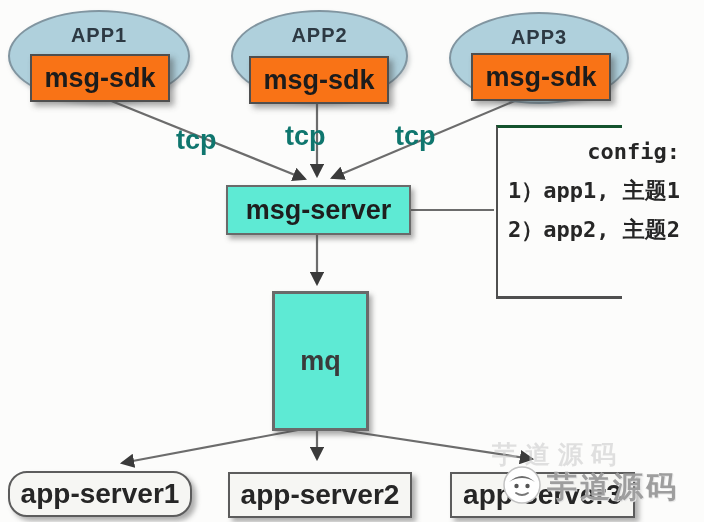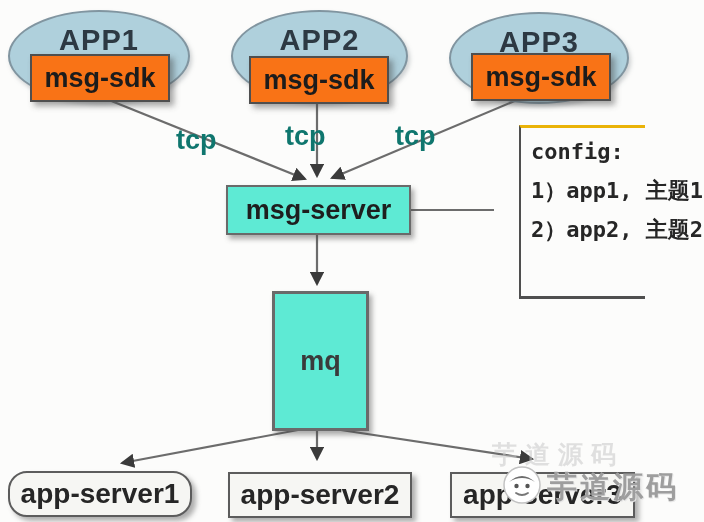--- a/index.html
+++ b/index.html
@@ -10,21 +10,21 @@
   .layer{position:absolute;left:0;top:0;width:704px;height:522px;}
   svg.lines{pointer-events:none;}
 
   .app-ellipse{
     position:absolute;border-radius:50%;
     background:#afd0dc;border:2px solid #8195a0;
     box-shadow:2px 3px 4px rgba(120,130,135,.35);
   }
   .app-label{
     position:absolute;width:100%;text-align:center;top:12px;
-    font-size:29px;font-weight:700;color:#2d3943;letter-spacing:1px;
+    font-size:20px;font-weight:700;color:#2d3943;letter-spacing:1px;
   }
   .sdk-box{
     position:absolute;width:136px;height:44px;
     background:#f97316;border:2px solid #4f4f4f;
     box-shadow:4px 4px 6px rgba(60,60,60,.45);
     display:flex;align-items:center;justify-content:center;
     font-size:27px;font-weight:700;color:#1c1c1c;
   }
   .tcp-label{
     position:absolute;font-size:27px;font-weight:600;color:#0f766e;
@@ -37,23 +37,24 @@
   }
   .msg-server{left:226px;top:185px;width:181px;height:46px;font-size:27px;font-weight:700;}
   .mq{left:272px;top:291px;width:91px;height:134px;font-size:27px;font-weight:600;border-width:3px;color:#3a3a3a;}
   .app-server{
     position:absolute;height:42px;background:#f6f6f3;border:2px solid #5c5c5c;
     box-shadow:4px 4px 5px rgba(80,80,80,.45);
     display:flex;align-items:center;justify-content:center;
     font-size:28px;font-weight:600;color:#262626;
   }
   .config-box{
-    position:absolute;left:519px;top:125px;width:124px;height:168px;
-    border-top:3px solid #eab308;border-left:2px solid #4f4f4f;border-bottom:3px solid #4f4f4f;
+    position:absolute;left:496px;top:125px;width:124px;height:168px;
+    border-top:3px solid #14532d;border-left:2px solid #4f4f4f;border-bottom:3px solid #4f4f4f;
     overflow:visible;
+    text-align:right;
   }
   .config-text{
     position:absolute;left:10px;top:4px;white-space:nowrap;
     font-family:"DejaVu Sans Mono","Liberation Mono",monospace;
     font-size:22px;line-height:39px;color:#262626;font-weight:600;
   }
   .watermark-ghost{
     position:absolute;left:492px;top:438px;font-size:25px;font-weight:700;
     color:#c9c9c9;opacity:.55;letter-spacing:8px;
   }

